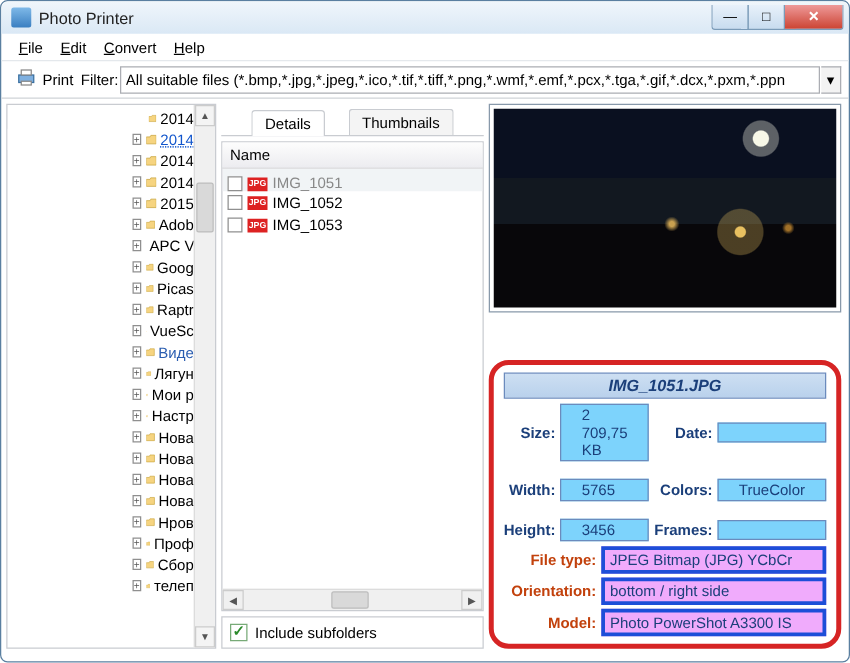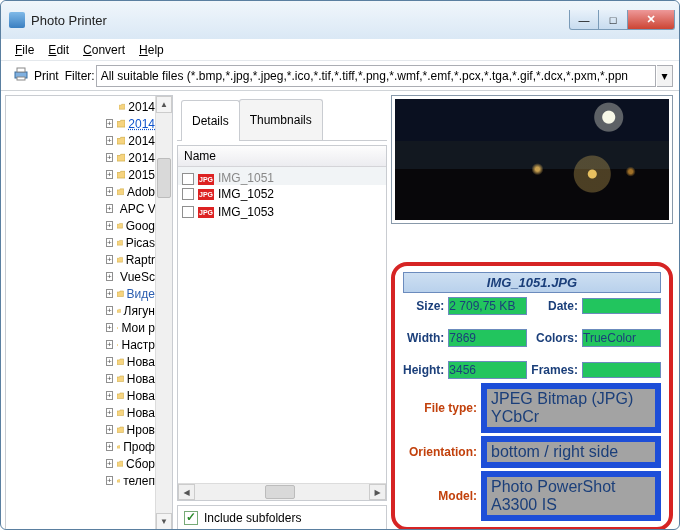--- a/index.html
+++ b/index.html
@@ -1,19 +1,19 @@
 <!DOCTYPE html>
 <html><head>
 <meta charset="utf-8">
 <style>
 * { box-sizing: border-box; margin: 0; padding: 0; font-family: "Segoe UI", Tahoma, sans-serif; font-size: 12px; }
 body { background: #fff; width: 680px; height: 530px; overflow: hidden; border: 1px solid #5a7fa0; border-radius: 6px; }
 
 
-.titlebar { height: 38px; background: linear-gradient(#f0f6fb, #dae8f5); display: flex; align-items: center; padding: 0 0 0 8px; border-radius: 6px 6px 0 0; }
+.titlebar { height: 26px; background: linear-gradient(#f0f6fb, #dae8f5); display: flex; align-items: center; padding: 0 0 0 8px; border-radius: 6px 6px 0 0; }
 .titlebar .app-icon { width: 16px; height: 16px; background: linear-gradient(#7fb9e8,#3a7fc1); border-radius: 2px; margin-right: 6px; }
 .titlebar .title { flex: 1; color: #222; font-size: 13px; }
 .winbtns { display: flex; height: 20px; margin-right: 4px; }
 .winbtn { width: 30px; height: 20px; border: 1px solid #7a9bb8; border-top: none; display: flex; align-items: center; justify-content: center; margin-left: -1px; font-size: 11px; }
 .winbtn.min { border-radius: 0 0 0 3px; background: linear-gradient(#e8f1fa,#c8dcef); }
 .winbtn.max { background: linear-gradient(#e8f1fa,#c8dcef); }
 .winbtn.close { width: 48px; border-radius: 0 0 3px 0; background: linear-gradient(#e99,#c43); color:#fff; font-weight:bold; }
 
 
 .menubar { height: 22px; padding: 2px 8px; display:flex; gap:2px; border-bottom:1px solid #e4e8ec; }
@@ -41,21 +41,21 @@
 .folder-icon { width:14px; height:12px; margin-right:3px; }
 .tlabel { font-size:12px; color:#000; }
 .vscroll { width:17px; background:#f0f0f0; border-left:1px solid #dcdcdc; display:flex; flex-direction:column; }
 .vscroll .arrow { height:17px; display:flex; align-items:center; justify-content:center; background:#f4f4f4; border:1px solid #ccc; margin:0; font-size:8px; color:#555;}
 .vscroll .track { flex:1; position:relative; }
 .vscroll .thumb { position:absolute; left:1px; right:1px; height:40px; top:45px; background:#d9d9d9; border:1px solid #bcbcbc; border-radius:2px; }
 
 
 .middle { width: 210px; display:flex; flex-direction:column; gap:4px; }
 .tabs { display:flex; border-bottom:1px solid #c9ccd1; padding-left:4px; padding-top:4px; }
-.tab { padding:13px 10px; border:1px solid #c9ccd1; border-bottom:none; margin-right:-1px; background:#f4f4f4; border-radius:3px 3px 0 0; font-size:12px; }
+.tab { padding:3px 10px; border:1px solid #c9ccd1; border-bottom:none; margin-right:-1px; background:#f4f4f4; border-radius:3px 3px 0 0; font-size:12px;margin-left:20px; }
 .tab.active { background:#fff; position:relative; top:1px; }
 .filelist { flex:1; border:1px solid #c9ccd1; display:flex; flex-direction:column; }
 .list-head { background:linear-gradient(#fdfdfd,#ececf0); border-bottom:1px solid #d4d4d8; padding:3px 6px; font-size:12px; }
 .list-body { flex:1; overflow:hidden; }
 .file-row { display:flex; align-items:center; height:18px; padding:0 4px; gap:4px; }
 .file-row.sel { background:#f1f4f6; color:#888;align-items:flex-end; }
 .chk { width:12px; height:12px; border:1px solid #8f8f8f; background:#fff; }
 .jpg-badge { width:16px; height:11px; background:#d22; color:#fff; font-size:7px; font-weight:bold; display:flex; align-items:center; justify-content:center; }
 .hscroll-row { height:17px; display:flex; border-top:1px solid #dcdcdc; background:#f0f0f0; }
 .hscroll-row .arrow { width:17px; display:flex; align-items:center; justify-content:center; border:1px solid #ccc; font-size:8px; color:#555; }
@@ -73,24 +73,24 @@
   radial-gradient(circle at 72% 62%, #e8c060 0 4px, rgba(232,192,96,0.3) 5px 18px, transparent 19px),
   radial-gradient(circle at 52% 58%, #c8a050 0 2px, transparent 6px),
   radial-gradient(circle at 86% 60%, #a07028 0 2px, transparent 5px),
   linear-gradient(180deg, #0a1020 0 35%, #121820 35% 58%, #08070a 58% 100%);
   position:relative; overflow:hidden; }
 
 .info { flex:1; border:4px solid #d62424; border-radius:16px; padding:6px 8px; display:flex; flex-direction:column; gap:4px;margin-top:32px; }
 .info-title { background:linear-gradient(#cddff2,#b9d1ec); border:1px solid #6b8bbd; text-align:center; font-weight:bold; font-style:italic; color:#1b3f7a; padding:2px 0; font-size:13px; }
 .info-grid { display:grid; grid-template-columns: auto 1fr auto 1fr; gap:14px 4px; align-items:center; }
 .info-grid .lab { text-align:right; color:#1b3f7a; font-weight:bold; font-size:12px; }
-.info-grid .val { border:1px solid #6b8bbd; background:#22c55e; padding:1px 0; color:#1b3f7a; font-size:12px; min-height:16px; }
+.info-grid .val { border:1px solid #6b8bbd; background:#7dd3fc; padding:1px 16px; color:#1b3f7a; font-size:12px; min-height:16px; }
 .info-wide { display:grid; grid-template-columns: 74px 1fr; gap:3px 4px; align-items:center; }
 .info-wide .lab { text-align:right; color:#c2410c; font-weight:bold; font-size:12px;}
-.info-wide .val { border:6px solid #1d4ed8; background:#a3a3a3; padding:1px 4px; color:#1b3f7a; font-size:16px; min-height:16px;}
+.info-wide .val { border:3px solid #1d4ed8; background:#f0abfc; padding:1px 4px; color:#1b3f7a; font-size:12px; min-height:16px;}
 </style>
 </head>
 <body>
 
 <div class="titlebar">
   <div class="app-icon"></div>
   <div class="title">Photo Printer</div>
   <div class="winbtns">
     <div class="winbtn min">—</div>
     <div class="winbtn max">□</div>
@@ -339,21 +339,21 @@
     </div>
     <div class="info">
       <div class="info-title">IMG_1051.JPG</div>
       <div class="info-grid">
         <div class="lab">Size:</div>
         <div class="val">2 709,75 KB</div>
         <div class="lab">Date:</div>
         <div class="val"></div>
 
         <div class="lab">Width:</div>
-        <div class="val">7869</div>
+        <div class="val">5765</div>
         <div class="lab">Colors:</div>
         <div class="val">TrueColor</div>
 
         <div class="lab">Height:</div>
         <div class="val">3456</div>
         <div class="lab">Frames:</div>
         <div class="val"></div>
       </div>
       <div class="info-wide">
         <div class="lab">File type:</div>

